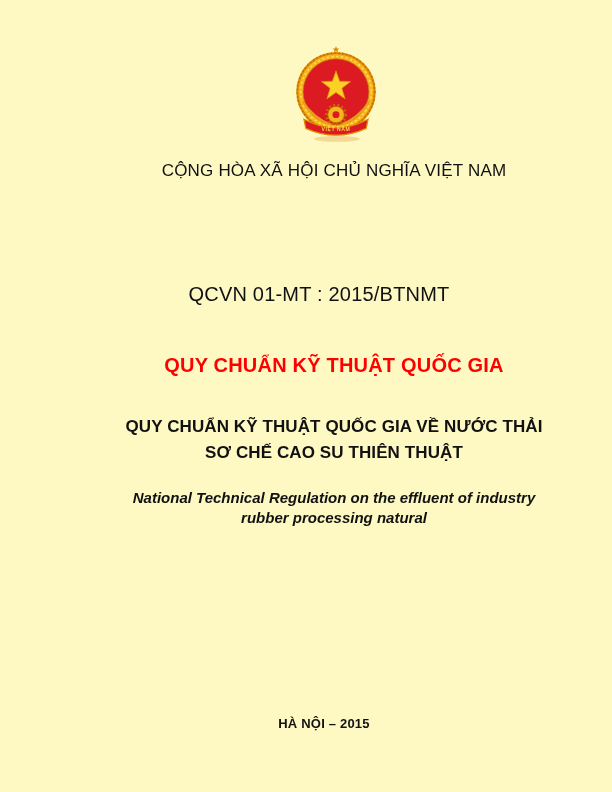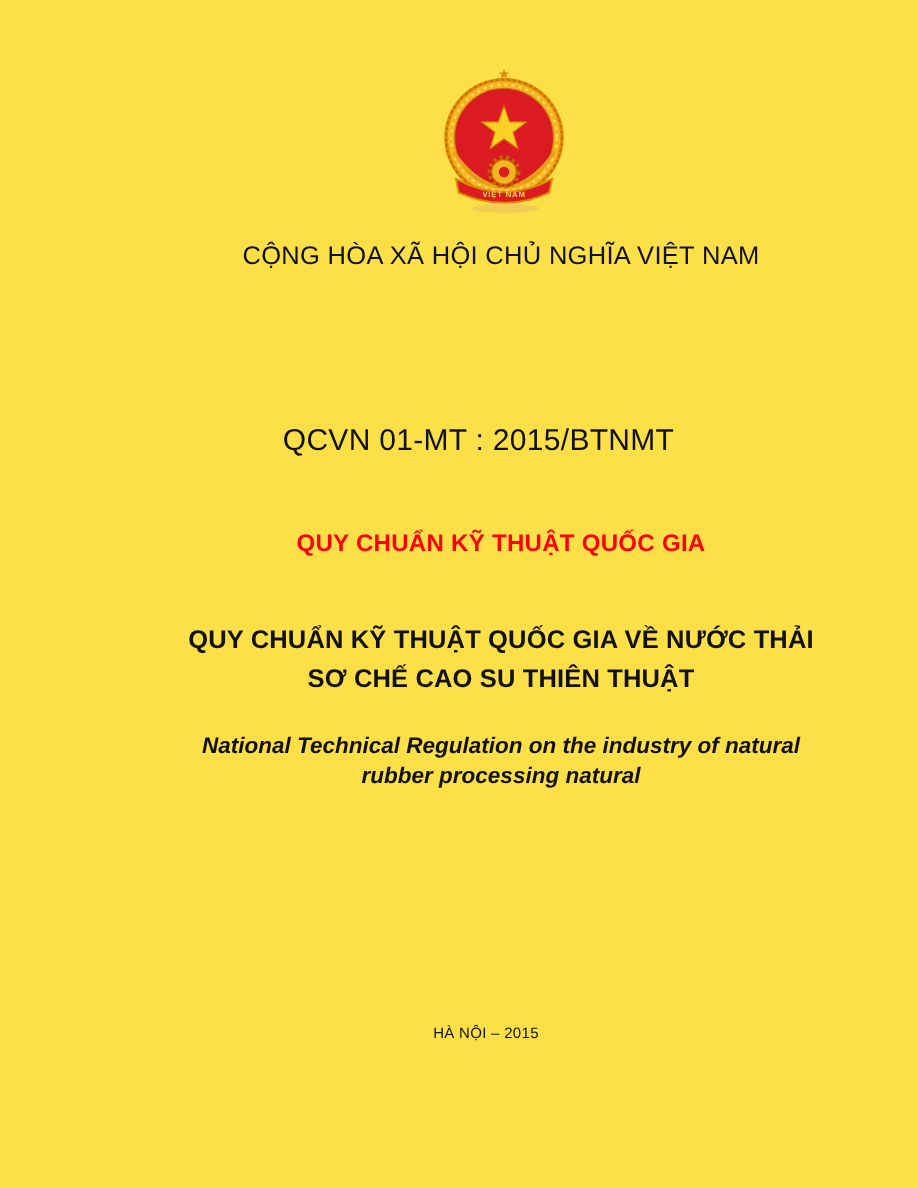--- a/index.html
+++ b/index.html
@@ -6,21 +6,21 @@
   html, body { background: #ffffff; }
   body {
     width: 612px; height: 792px;
     font-family: "Liberation Sans", "DejaVu Sans", sans-serif;
     color: #111111;
     position: relative;
     overflow: hidden;
   }
   .page {
     position: absolute; inset: 0;
-    background: #fde047;
+    background: #fef9c3;
   }
   
   .line {
     position: absolute;
     left: 56px; width: 556px;
     text-align: center;
     white-space: nowrap;
   }
   .emblem {
     position: absolute;
@@ -35,44 +35,44 @@
   }
   .doc-number {
     top: 283px;
     font-size: 20px;
     font-weight: 400;
     letter-spacing: 0.2px;
     transform: translateX(-15px);
   }
   .series-title {
     top: 354px;
-    font-size: 16px;
+    font-size: 20px;
     font-weight: 700;
     color: #FF0000;
     letter-spacing: 0.2px;
   }
   .title-vi {
     top: 414px;
     font-size: 17px;
     font-weight: 700;
     line-height: 26px;
     letter-spacing: 0.1px;
     text-align: center;
   }
   .title-en {
     top: 488px;
     font-size: 15px;
     font-weight: 700;
     font-style: italic;
     line-height: 20px;
   }
   .place-year {
-    top: 684px;
-    font-size: 10px;
-    font-weight: 400;
+    top: 716px;
+    font-size: 13px;
+    font-weight: 700;
     letter-spacing: 0.2px;
     transform: translateX(-10px);
   }
 </style>
 </head>
 <body>
 
 <div class="page">
 
   <div class="emblem">
@@ -108,19 +108,19 @@
   <div class="line doc-number">QCVN 01-MT : 2015/BTNMT</div>
 
   <div class="line series-title">QUY CHUẨN KỸ THUẬT QUỐC GIA</div>
 
   <div class="line title-vi">
     <div>QUY CHUẨN KỸ THUẬT QUỐC GIA VỀ NƯỚC THẢI</div>
     <div>SƠ CHẾ CAO SU THIÊN THUẬT</div>
   </div>
 
   <div class="line title-en">
-    <div>National Technical Regulation on the industry of natural</div>
+    <div>National Technical Regulation on the effluent of industry</div>
     <div>rubber processing natural</div>
   </div>
 
   <div class="line place-year">HÀ NỘI – 2015</div>
 
 </div>
 
 </body></html>

